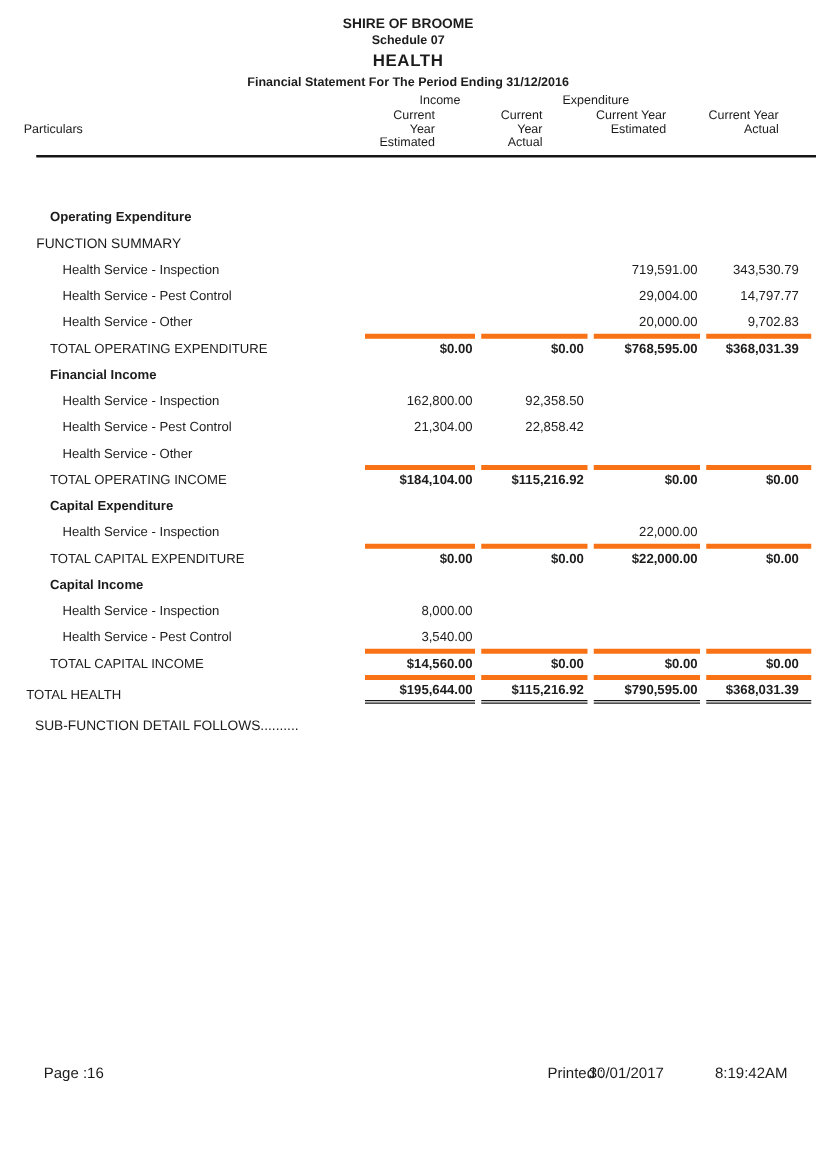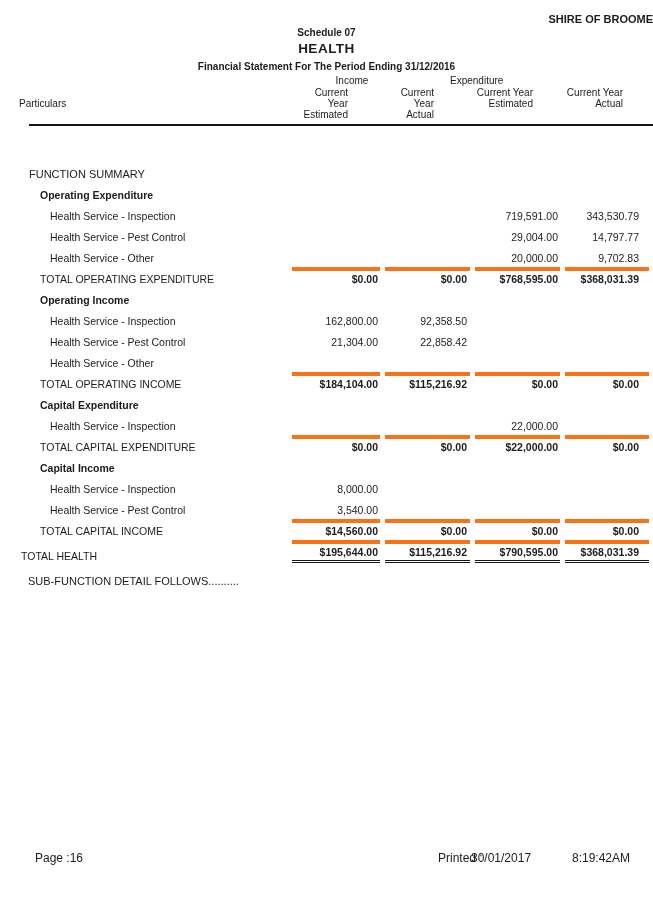--- a/index.html
+++ b/index.html
@@ -7,21 +7,21 @@
     position:relative;
     width:653px;height:922px;
     background:#ffffff;
     font-family:"Liberation Sans","DejaVu Sans",sans-serif;
     color:#1c1c1c;
     overflow:hidden;
     box-sizing:border-box;
   }
   
   .rpt-header{text-align:center;padding-top:12px;}
-  .org{font-size:11px;font-weight:bold;line-height:14px;text-align:right;}
+  .org{font-size:11px;font-weight:bold;line-height:14px;}
   .schedule{font-size:10px;font-weight:bold;line-height:13px;}
   .rpt-title{font-size:13.5px;font-weight:bold;line-height:19px;letter-spacing:.5px;}
   .subtitle{font-size:10px;font-weight:bold;line-height:12px;margin-top:3px;}
 
   
   .grid{display:grid;grid-template-columns:268px 88px 85px 85px 84px;column-gap:5px;}
   .thead{margin:2px 0 0 19px;font-size:10px;}
   .group-row{line-height:11px;}
   .group-income{grid-column:2/4;text-align:center;position:relative;left:-29px;}
   .group-exp{grid-column:4/6;text-align:left;position:relative;left:-25px;}
@@ -96,30 +96,30 @@
       <div class="colhead ch4">
         <div>Current Year</div>
         <div>Actual</div>
       </div>
     </div>
     <div class="rule"></div>
   </div>
 
   <div class="tbody">
 
+    <div class="row section">
+      <div class="label">Operating Expenditure</div>
+      <div class="num c1"></div>
+      <div class="num c2"></div>
+      <div class="num c3"></div>
+      <div class="num c4"></div>
+    </div>
+
     <div class="row summary">
       <div class="label">FUNCTION SUMMARY</div>
-      <div class="num c1"></div>
-      <div class="num c2"></div>
-      <div class="num c3"></div>
-      <div class="num c4"></div>
-    </div>
-
-    <div class="row section">
-      <div class="label">Operating Expenditure</div>
       <div class="num c1"></div>
       <div class="num c2"></div>
       <div class="num c3"></div>
       <div class="num c4"></div>
     </div>
 
     <div class="row item">
       <div class="label">Health Service - Inspection</div>
       <div class="num c1"></div>
       <div class="num c2"></div>
@@ -145,21 +145,21 @@
 
     <div class="row total">
       <div class="label">TOTAL OPERATING EXPENDITURE</div>
       <div class="num c1">$0.00</div>
       <div class="num c2">$0.00</div>
       <div class="num c3">$768,595.00</div>
       <div class="num c4">$368,031.39</div>
     </div>
 
     <div class="row section">
-      <div class="label">Operating Income</div>
+      <div class="label">Financial Income</div>
       <div class="num c1"></div>
       <div class="num c2"></div>
       <div class="num c3"></div>
       <div class="num c4"></div>
     </div>
 
     <div class="row item">
       <div class="label">Health Service - Inspection</div>
       <div class="num c1">162,800.00</div>
       <div class="num c2">92,358.50</div>

